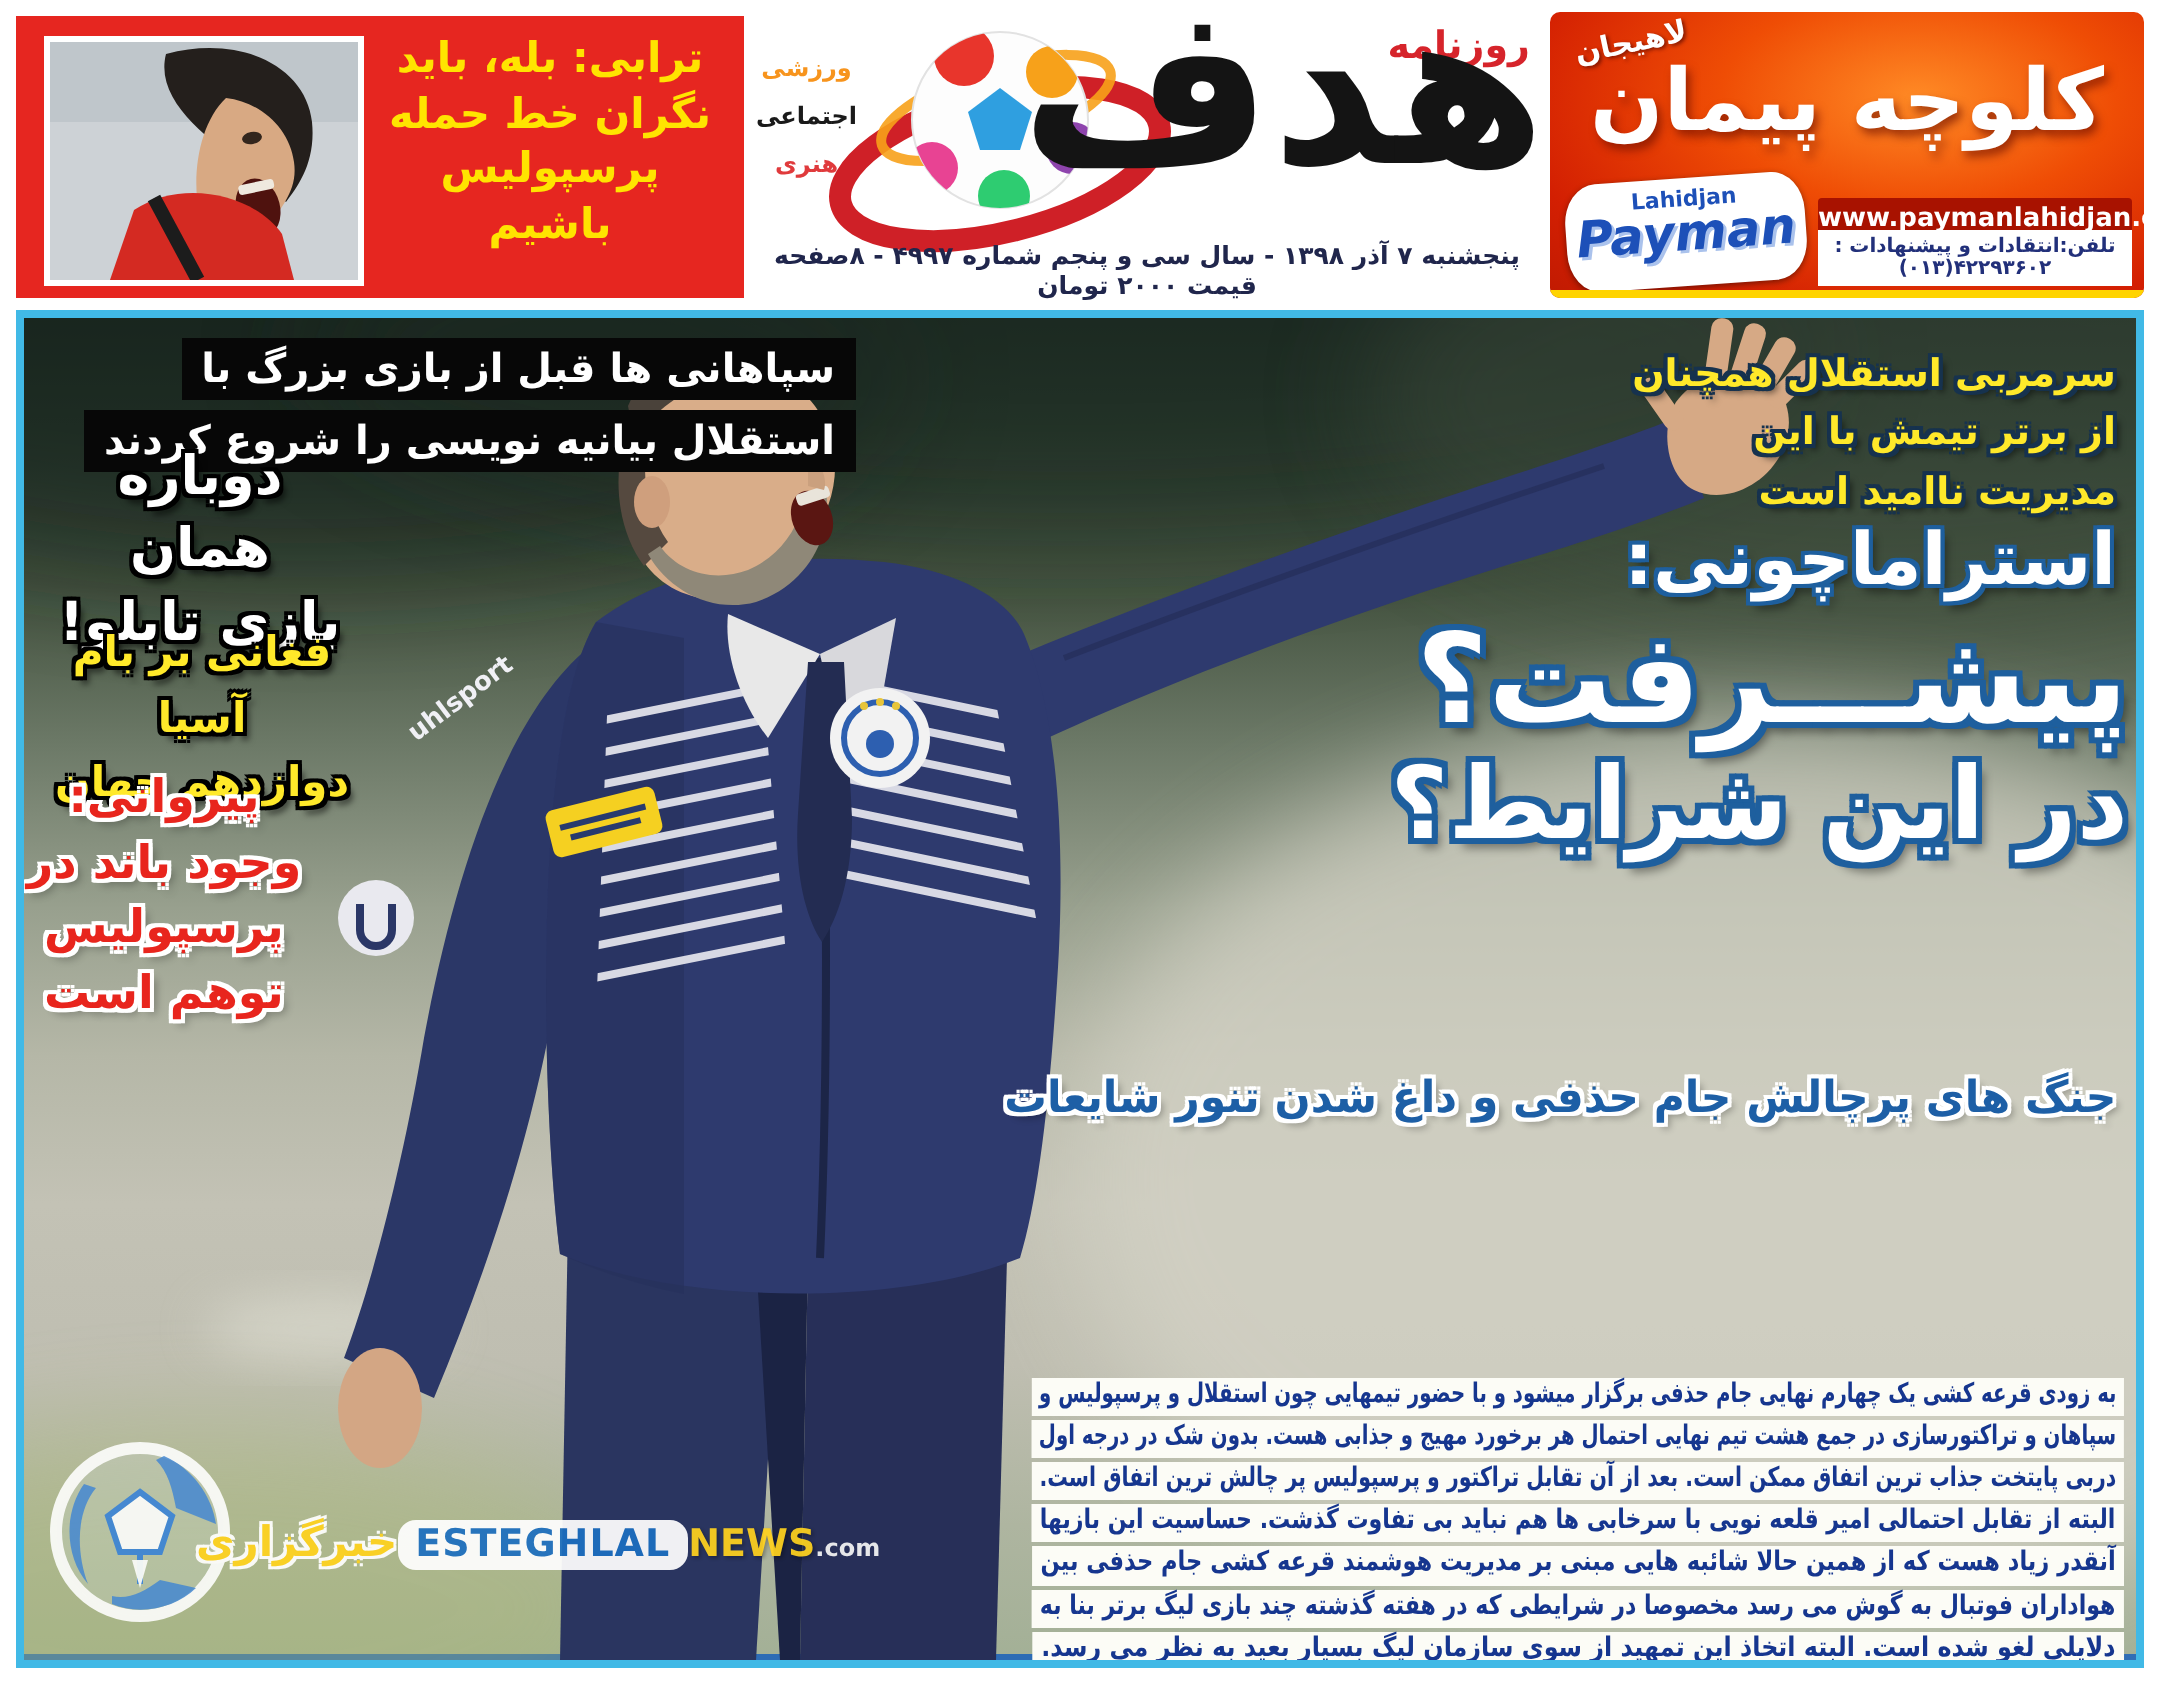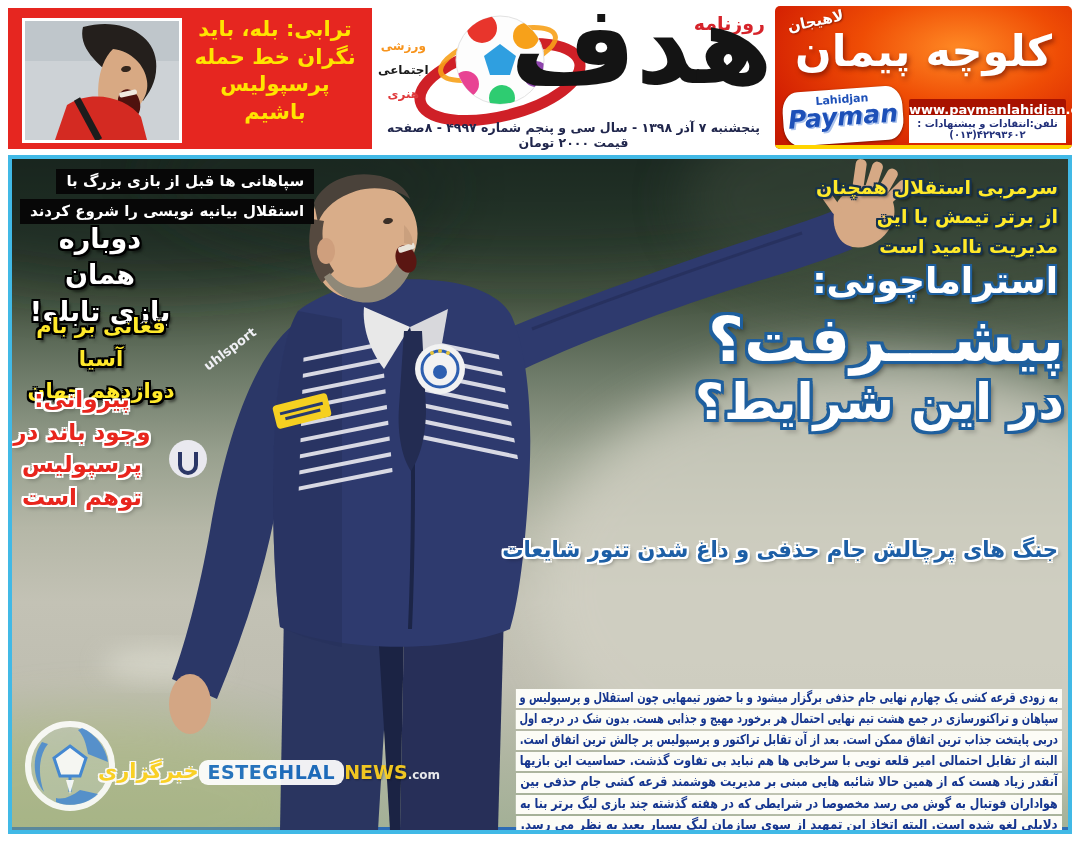--- a/index.html
+++ b/index.html
@@ -12,21 +12,21 @@
   .red-text{position:absolute;right:4px;top:8px;width:186px;text-align:center;direction:rtl;
             color:#ffe400;font-weight:bold;font-size:21px;line-height:1.32;}
   .red-text span{display:block;}
 
   
   .masthead{position:absolute;left:372px;top:0;width:403px;height:152px;background:#fff;}
   .rooznameh{position:absolute;right:10px;top:12px;color:#d6242b;font-size:19px;font-weight:bold;direction:rtl;}
   .logo-word{position:absolute;right:2px;top:-14px;font-size:108px;font-weight:bold;color:#141414;
              direction:rtl;line-height:1.1;transform:scaleY(1.02);}
   .logo-art{position:absolute;left:28px;top:2px;width:200px;height:128px;}
-  .cats{position:absolute;left:6px;top:22px;direction:rtl;text-align:center;font-weight:bold;font-size:12px;line-height:2.0;margin-top:12px;}
+  .cats{position:absolute;left:6px;top:22px;direction:rtl;text-align:center;font-weight:bold;font-size:12px;line-height:2.0;}
   .cat0{color:#f7941d;display:block;}
   .cat1{color:#1a1a1a;display:block;}
   .cat2{color:#e03a3c;display:block;}
   .dateline{position:absolute;bottom:2px;left:0;width:100%;text-align:center;direction:rtl;
             font-size:12.5px;font-weight:bold;color:#20264c;}
 
   
   .ad{position:absolute;left:775px;top:6px;width:297px;height:143px;border-radius:5px;overflow:hidden;
       background:radial-gradient(ellipse at 62% 30%, #ff8a25 0%, #ef4d05 38%, #d31f02 78%, #c01a02 100%);}
   .ad-script{position:absolute;left:12px;top:6px;color:#fff;font-size:15px;font-weight:bold;
@@ -59,22 +59,22 @@
             -2px 0 0 #fff,2px 0 0 #fff,0 -2px 0 #fff,0 2px 0 #fff,3px 3px 4px rgba(0,0,0,.3);}
   .ol-blue{text-shadow:-2px -2px 0 #1e5f9e,2px -2px 0 #1e5f9e,-2px 2px 0 #1e5f9e,2px 2px 0 #1e5f9e,
            -2px 0 0 #1e5f9e,2px 0 0 #1e5f9e,0 -2px 0 #1e5f9e,0 2px 0 #1e5f9e,3px 4px 4px rgba(0,0,0,.4);}
   .ol-blue-big{text-shadow:-3px -3px 0 #1e5f9e,3px -3px 0 #1e5f9e,-3px 3px 0 #1e5f9e,3px 3px 0 #1e5f9e,
            -3px 0 0 #1e5f9e,3px 0 0 #1e5f9e,0 -3px 0 #1e5f9e,0 3px 0 #1e5f9e,4px 5px 5px rgba(0,0,0,.4);}
   .ol-navy{text-shadow:-2px -2px 0 #16324e,2px -2px 0 #16324e,-2px 2px 0 #16324e,2px 2px 0 #16324e,
            -2px 0 0 #16324e,2px 0 0 #16324e,0 -2px 0 #16324e,0 2px 0 #16324e,3px 3px 3px rgba(0,0,0,.5);}
 
   
   .strips{position:absolute;left:8px;top:10px;direction:rtl;}
-  .strip{display:table;background:#070707;color:#fff;font-size:15px;font-weight:bold;
-         padding:3px 10px 4px;margin-bottom:5px;white-space:nowrap;}
+  .strip{display:table;background:#070707;color:#fff;font-size:20px;font-weight:bold;
+         padding:3px 10px 4px;margin-bottom:5px;white-space:nowrap;margin-left:22px;}
   .h-board{position:absolute;left:12px;top:62px;width:152px;text-align:center;direction:rtl;
            font-size:27px;font-weight:bold;color:#fff;line-height:1.35;}
   .h-faghani{position:absolute;left:4px;top:151px;width:170px;text-align:center;direction:rtl;
              font-size:21px;font-weight:bold;color:#ffe92a;line-height:1.55;}
   .h-pirvani{position:absolute;left:0px;top:224px;width:140px;text-align:center;direction:rtl;
              font-size:23px;font-weight:bold;color:#e8251d;line-height:1.42;}
   .h-board span,.h-faghani span,.h-pirvani span{display:block;}
 
   
   .r-subhead{position:absolute;right:10px;top:14px;direction:rtl;text-align:right;

